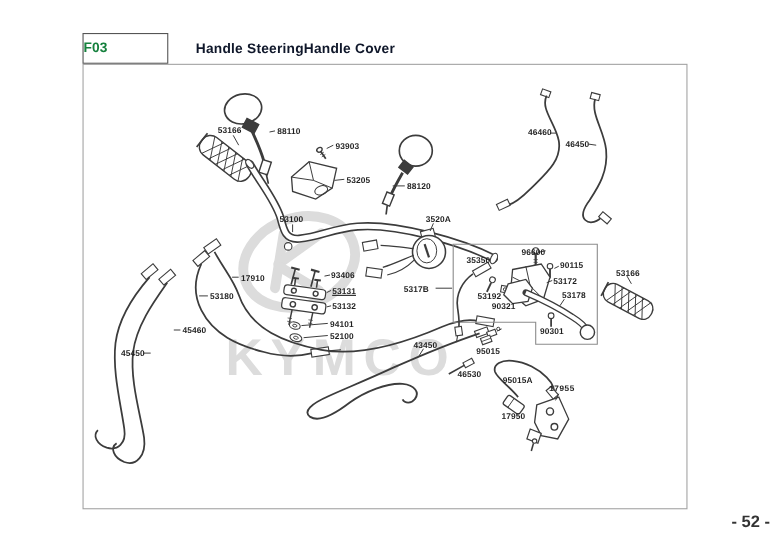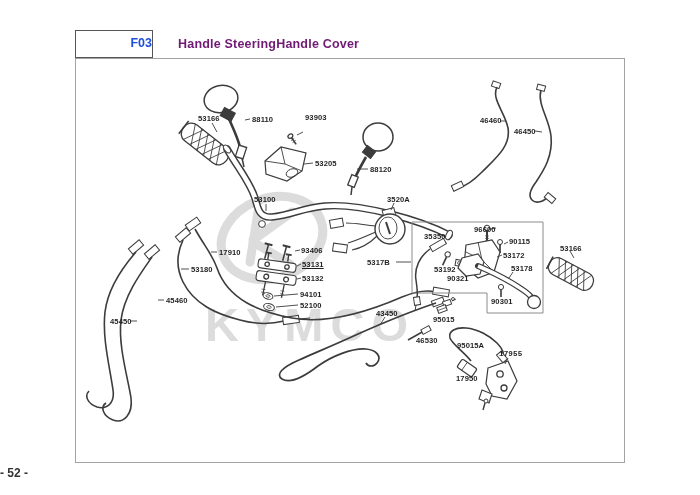--- a/index.html
+++ b/index.html
@@ -1,29 +1,29 @@
 <!DOCTYPE html>
 <html><head>
 <meta charset="utf-8">
 <style>
   html,body{margin:0;padding:0;background:#fff;}
   #page{position:relative;width:700px;height:495px;background:#fff;overflow:hidden;
         font-family:"Liberation Sans", sans-serif;}
   
   #f03-box{position:absolute;left:75px;top:30px;width:78px;height:28px;
-           border:1.4px solid #555;box-sizing:border-box;text-align:right;
-           line-height:25px;font-size:12.5px;font-weight:bold;color:#1d4ed8;}
+           border:1.4px solid #555;box-sizing:border-box;text-align:left;
+           line-height:25px;font-size:12.5px;font-weight:bold;color:#15803d;}
   #title{position:absolute;left:178px;top:30px;height:28px;line-height:28px;
-         font-size:12.5px;font-weight:bold;color:#701a75;letter-spacing:.2px;}
+         font-size:12.5px;font-weight:bold;color:#0f172a;letter-spacing:.2px;}
   
   #frame{position:absolute;left:75px;top:58px;width:550px;height:405px;
          border:1.5px solid #a3a3a3;box-sizing:border-box;}
   
-  #page-num{position:absolute;left:0;top:466px;width:700px;text-align:left;
-            font-size:12px;font-weight:bold;color:#333;}
+  #page-num{position:absolute;left:0;top:466px;width:700px;text-align:right;
+            font-size:15px;font-weight:bold;color:#333;}
   
   #art{position:absolute;left:0;top:0;width:700px;height:495px;}
   #labels-layer{position:absolute;left:0;top:0;width:557px;height:495px;pointer-events:none;}
   .part-label{position:absolute;font-size:7.6px;font-weight:bold;color:#1f1f1f;
               white-space:nowrap;letter-spacing:.1px;}
 </style>
 </head>
 <body>
 
 <div id="page">
@@ -335,21 +335,21 @@
         <path d="M452 301 L456 299"></path>
           <path d="M508 358 L505 364"></path>
           <path d="M570 251 L574 258"></path>
       </g>
     </g>
   </svg>
 
   <div id="labels-layer">
       <div class="part-label" style="left: 198px; top: 114px;">53166</div>
       <div class="part-label" style="left: 252px; top: 115px;">88110</div>
-      <div class="part-label" style="left: 305px; top: 113px;">93903</div>
+      <div class="part-label" style="left: 305px; top: 128px;">93903</div>
       <div class="part-label" style="left: 315px; top: 159px;">53205</div>
       <div class="part-label" style="left: 370px; top: 165px;">88120</div>
       <div class="part-label" style="left: 254px; top: 195px;">53100</div>
       <div class="part-label" style="left: 387px; top: 195px;">3520A</div>
       <div class="part-label" style="left: 480px; top: 116px;">46460</div>
       <div class="part-label" style="left: 514px; top: 127px;">46450</div>
       <div class="part-label" style="left: 219px; top: 248px;">17910</div>
       <div class="part-label" style="left: 191px; top: 265px;">53180</div>
       <div class="part-label" style="left: 166px; top: 296px;">45460</div>
       <div class="part-label" style="left: 110px; top: 317px;">45450</div>

